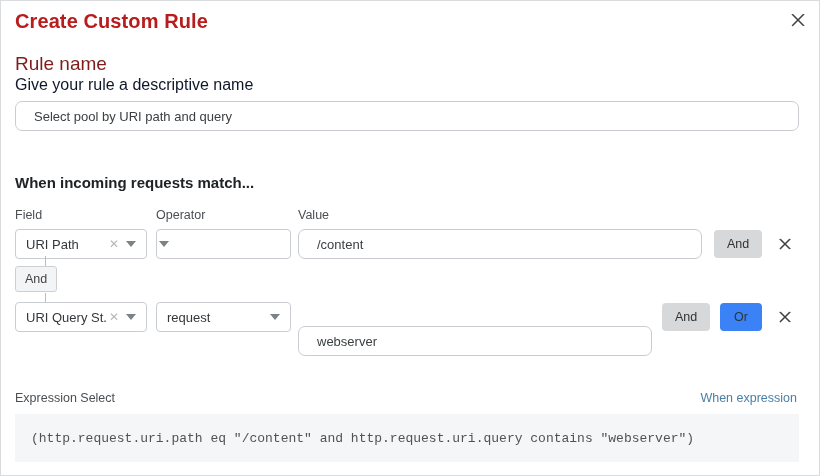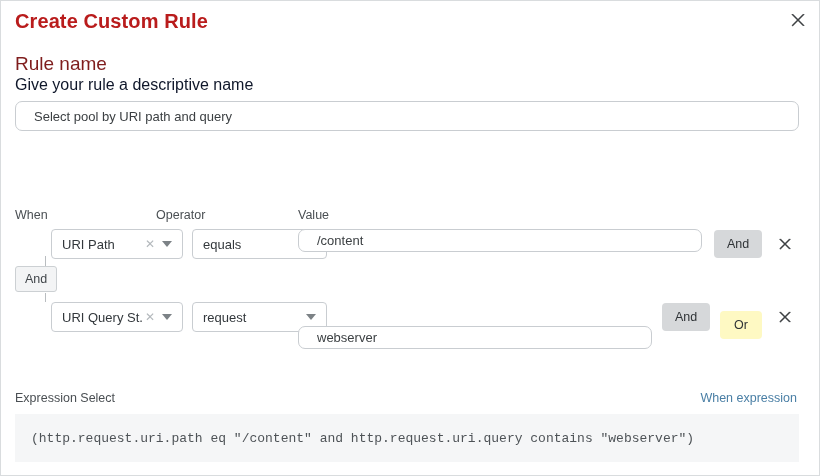--- a/index.html
+++ b/index.html
@@ -110,21 +110,20 @@
     position: absolute;
     box-sizing: border-box;
     height: 30px;
     border: 1px solid #c9cdd1;
     border-radius: 4px;
     background: #ffffff;
     display: flex;
     align-items: center;
     cursor: pointer;
     user-select: none;
-    margin-left: 36px;
   }
   .select-box .sel-text {
     flex: 1 1 auto;
     font-size: 13px;
     color: #33383c;
     padding-left: 10px;
     white-space: nowrap;
     overflow: hidden;
   }
   .sel-clear {
@@ -144,41 +143,41 @@
   }
   .caret-tri {
     width: 0; height: 0;
     border-left: 5px solid transparent;
     border-right: 5px solid transparent;
     border-top: 6px solid #7c8286;
   }
 
   .field-select { left: 14px; width: 132px; }
   .op-select    { left: 155px; width: 135px; }
-  .value-input  { left: 297px; height: 23px; top: 0; position: absolute; }
+  .value-input  { left: 297px; height: 30px; top: 0; position: absolute; }
   #value-1 { width: 404px; }
   #value-2 { width: 354px; margin-top: 24px; }
 
   .logic-btn {
     position: absolute;
     box-sizing: border-box;
     height: 28px;
     top: 1px;
     background: #d6d8da;
     border: none;
     border-radius: 4px;
     font-family: "Liberation Sans", sans-serif;
     font-size: 12.5px;
     color: #2f3336;
     cursor: pointer;
     padding: 0;
   }
   #and-1 { left: 713px; width: 48px; }
   #and-2 { left: 661px; width: 48px; }
-  #or-2  { left: 719px; width: 42px; background: #fef9c3; margin-top: 8px; }
+  #or-2  { left: 719px; width: 42px; background: #3b82f6; }
 
   .row-delete {
     position: absolute;
     top: 2px;
     width: 24px;
     height: 26px;
     display: flex;
     align-items: center;
     justify-content: center;
     background: none;
@@ -262,37 +261,37 @@
   <button class="close-btn" aria-label="Close">
     <svg width="14" height="14" viewBox="0 0 14 14">
       <path d="M1.6 1.1 L7 6.5 L12.4 1.1 L12.9 1.6 L7.5 7 L12.9 12.4 L12.4 12.9 L7 7.5 L1.6 12.9 L1.1 12.4 L6.5 7 L1.1 1.6 Z" fill="#303336" stroke="#303336" stroke-width="0.9"></path>
     </svg>
   </button>
 
   <div class="label-strong" id="rule-name-label">Rule name</div>
   <div class="label-muted" id="rule-name-help">Give your rule a descriptive name</div>
   <input class="text-input" id="rule-name-input" type="text" value="Select pool by URI path and query" style="">
 
-
-  <div class="col-label" id="col-field">When</div>
+  <div id="match-heading">When incoming requests match...</div>
+
+  <div class="col-label" id="col-field">Field</div>
   <div class="col-label" id="col-operator">Operator</div>
   <div class="col-label" id="col-value">Value</div>
 
   <div class="cond-row" id="row-1">
 
     <div class="select-box field-select">
       <span class="sel-text">URI Path</span>
       <span class="sel-clear">✕</span>
       <span class="sel-caret">
           <span class="caret-tri"></span>
         </span>
     </div>
 
     <div class="select-box op-select">
-      <span class="sel-text">equals</span>
       <span class="sel-caret">
           <span class="caret-tri"></span>
         </span>
     </div>
 
     <input class="text-input value-input" id="value-1" type="text" value="/content" style="">
 
     <button class="logic-btn" id="and-1">And</button>
 
     <button class="row-delete" id="del-1" aria-label="Delete">

